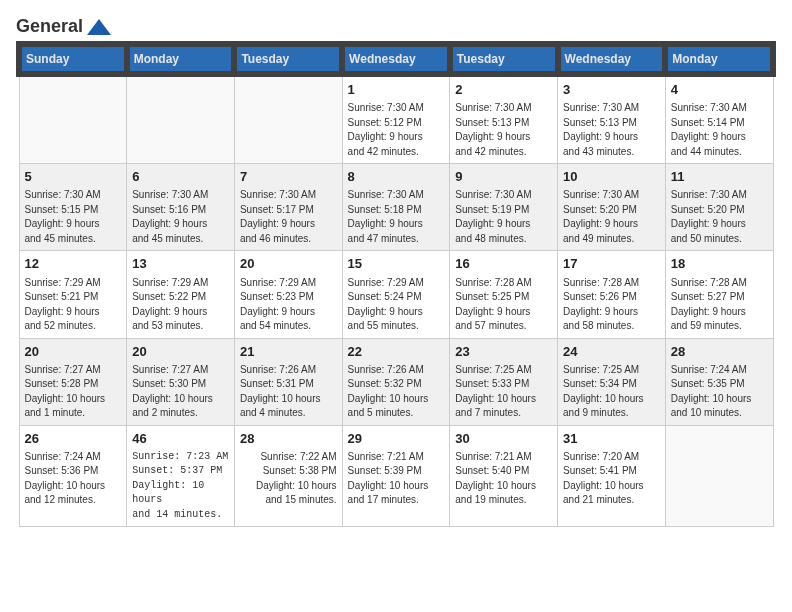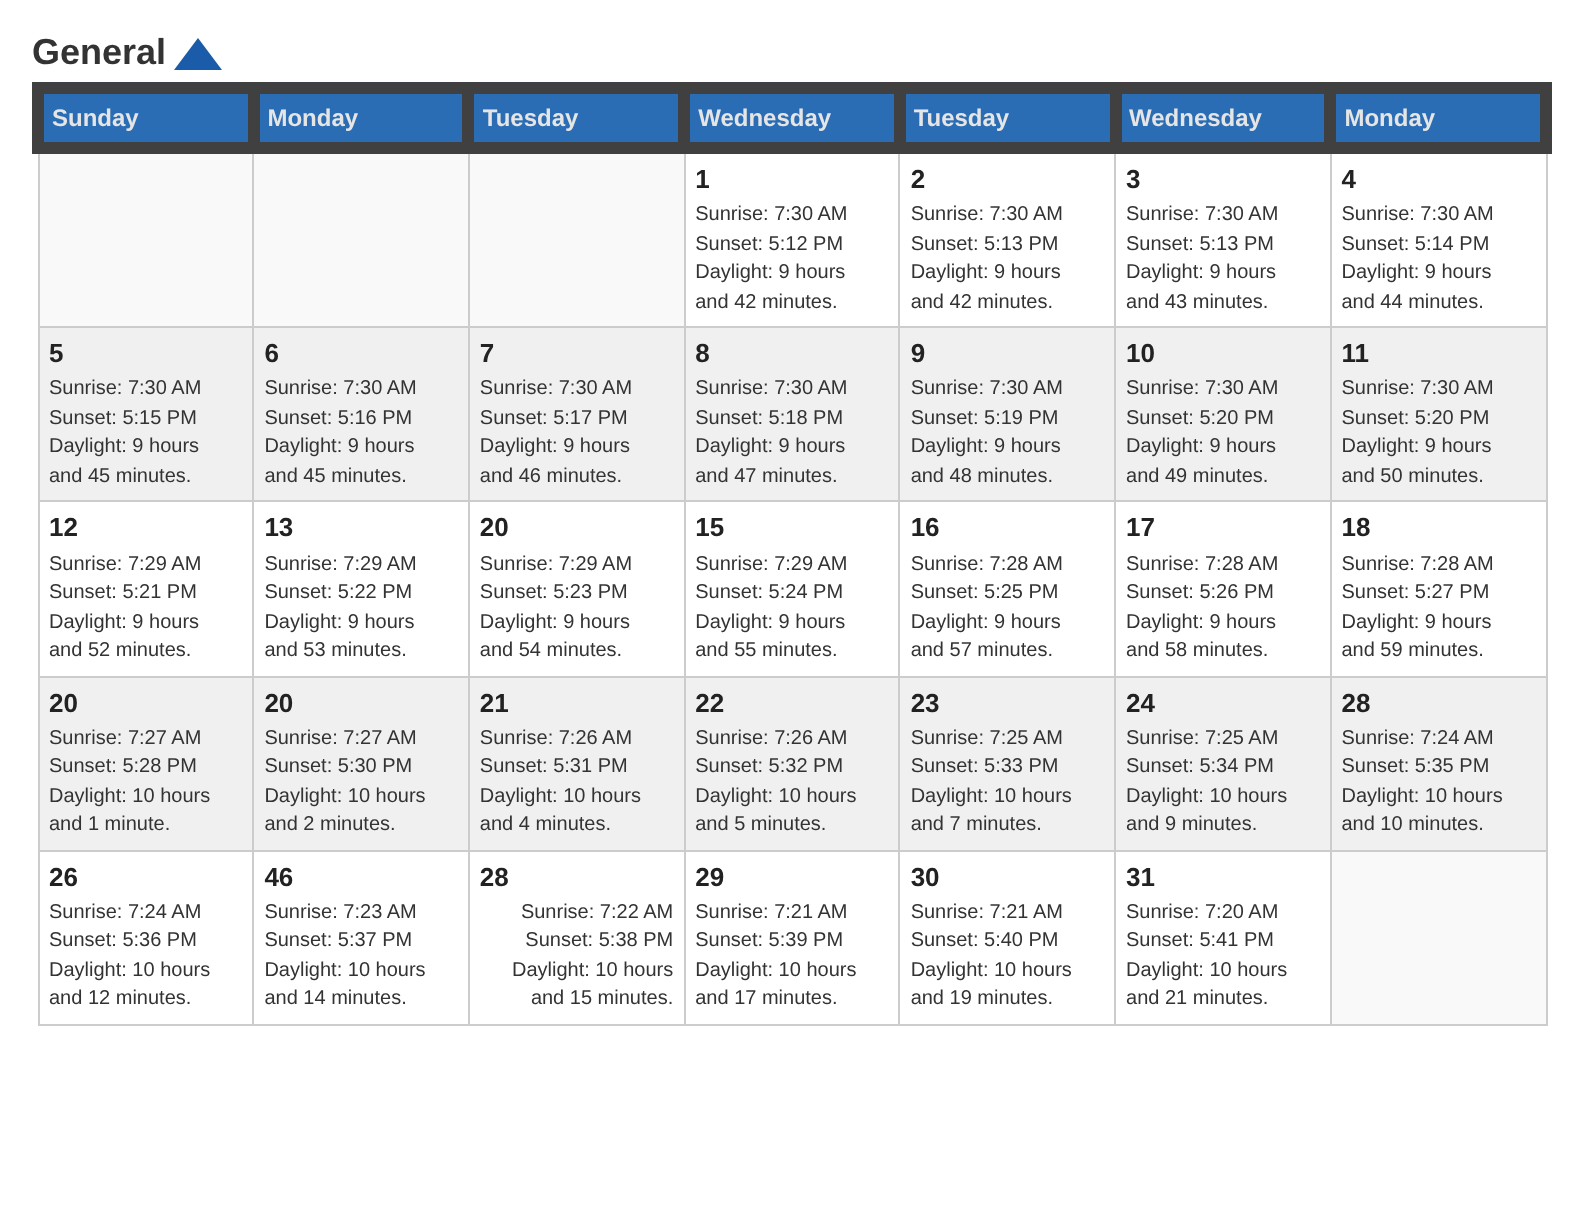--- a/index.html
+++ b/index.html
@@ -311,21 +311,21 @@
       <tr>
         <td>
           <span class="day-num">26</span>
           <div class="day-info" style="white-space: pre-line;">Sunrise: 7:24 AM
 Sunset: 5:36 PM
 Daylight: 10 hours
 and 12 minutes.</div>
         </td>
         <td>
           <span class="day-num">46</span>
-          <div class="day-info" style="white-space: pre-line;">Sunrise: 7:23 AM
+          <div class="day-info" style="white-space: pre-line; font-family: Liberation Mono, monospace;">Sunrise: 7:23 AM
 Sunset: 5:37 PM
 Daylight: 10 hours
 and 14 minutes.</div>
         </td>
         <td>
           <span class="day-num">28</span>
           <div class="day-info" style="white-space: pre-line; text-align: right;">Sunrise: 7:22 AM
 Sunset: 5:38 PM
 Daylight: 10 hours
 and 15 minutes.</div>

